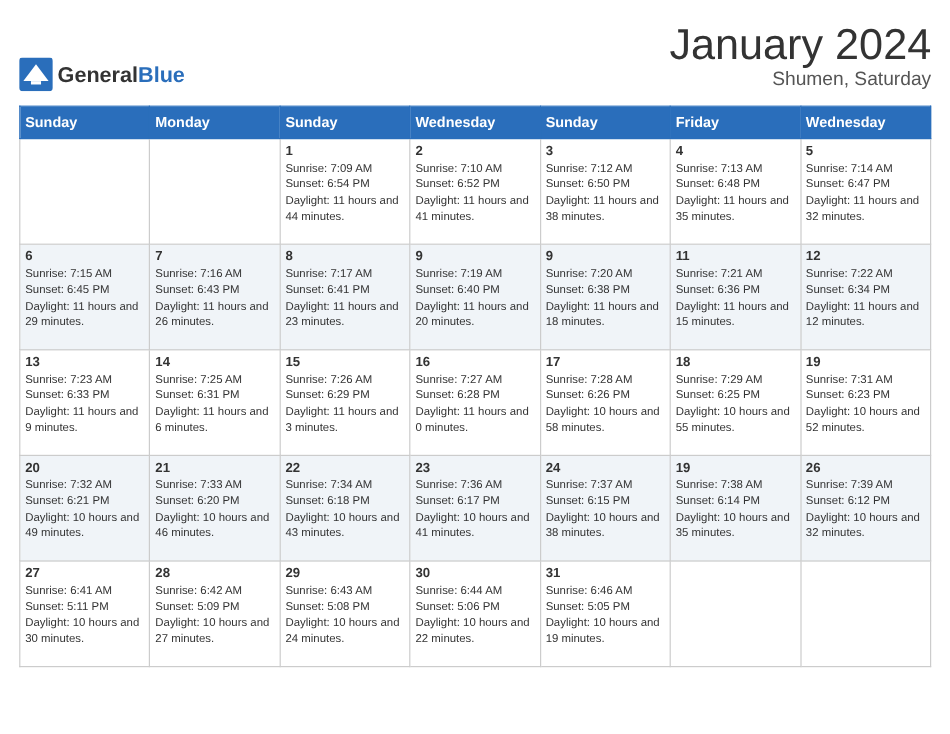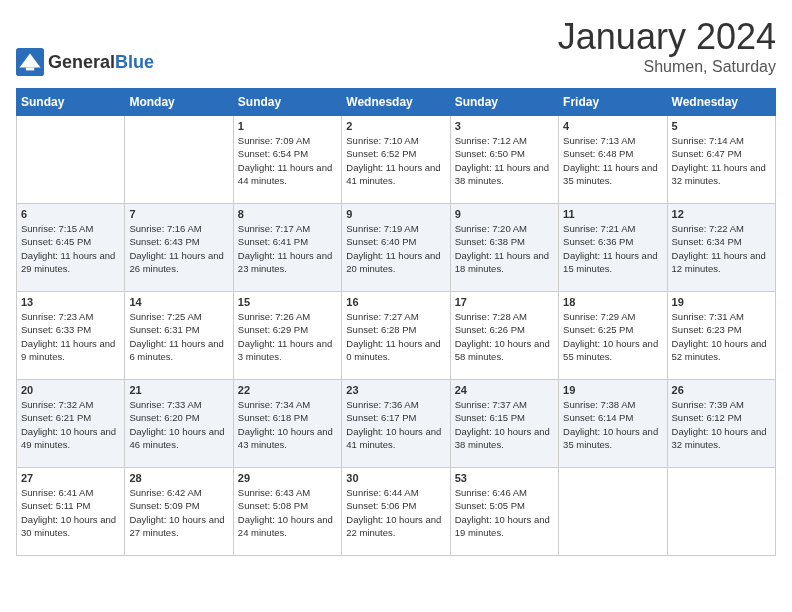--- a/index.html
+++ b/index.html
@@ -145,18 +145,18 @@
         <td><span class="day-number">23</span><span class="cell-text">Sunrise: 7:36 AM<br>Sunset: 6:17 PM<br>Daylight: 10 hours and 41 minutes.</span></td>
         <td><span class="day-number">24</span><span class="cell-text">Sunrise: 7:37 AM<br>Sunset: 6:15 PM<br>Daylight: 10 hours and 38 minutes.</span></td>
         <td><span class="day-number">19</span><span class="cell-text">Sunrise: 7:38 AM<br>Sunset: 6:14 PM<br>Daylight: 10 hours and 35 minutes.</span></td>
         <td><span class="day-number">26</span><span class="cell-text">Sunrise: 7:39 AM<br>Sunset: 6:12 PM<br>Daylight: 10 hours and 32 minutes.</span></td>
       </tr>
       <tr>
         <td><span class="day-number">27</span><span class="cell-text">Sunrise: 6:41 AM<br>Sunset: 5:11 PM<br>Daylight: 10 hours and 30 minutes.</span></td>
         <td><span class="day-number">28</span><span class="cell-text">Sunrise: 6:42 AM<br>Sunset: 5:09 PM<br>Daylight: 10 hours and 27 minutes.</span></td>
         <td><span class="day-number">29</span><span class="cell-text">Sunrise: 6:43 AM<br>Sunset: 5:08 PM<br>Daylight: 10 hours and 24 minutes.</span></td>
         <td><span class="day-number">30</span><span class="cell-text">Sunrise: 6:44 AM<br>Sunset: 5:06 PM<br>Daylight: 10 hours and 22 minutes.</span></td>
-        <td><span class="day-number">53</span><span class="cell-text">Sunrise: 6:46 AM<br>Sunset: 5:05 PM<br>Daylight: 10 hours and 19 minutes.</span></td>
+        <td><span class="day-number">31</span><span class="cell-text">Sunrise: 6:46 AM<br>Sunset: 5:05 PM<br>Daylight: 10 hours and 19 minutes.</span></td>
         <td class="empty-cell"></td>
         <td class="empty-cell"></td>
       </tr>
     </tbody>
 </table>
 
 </body></html>

